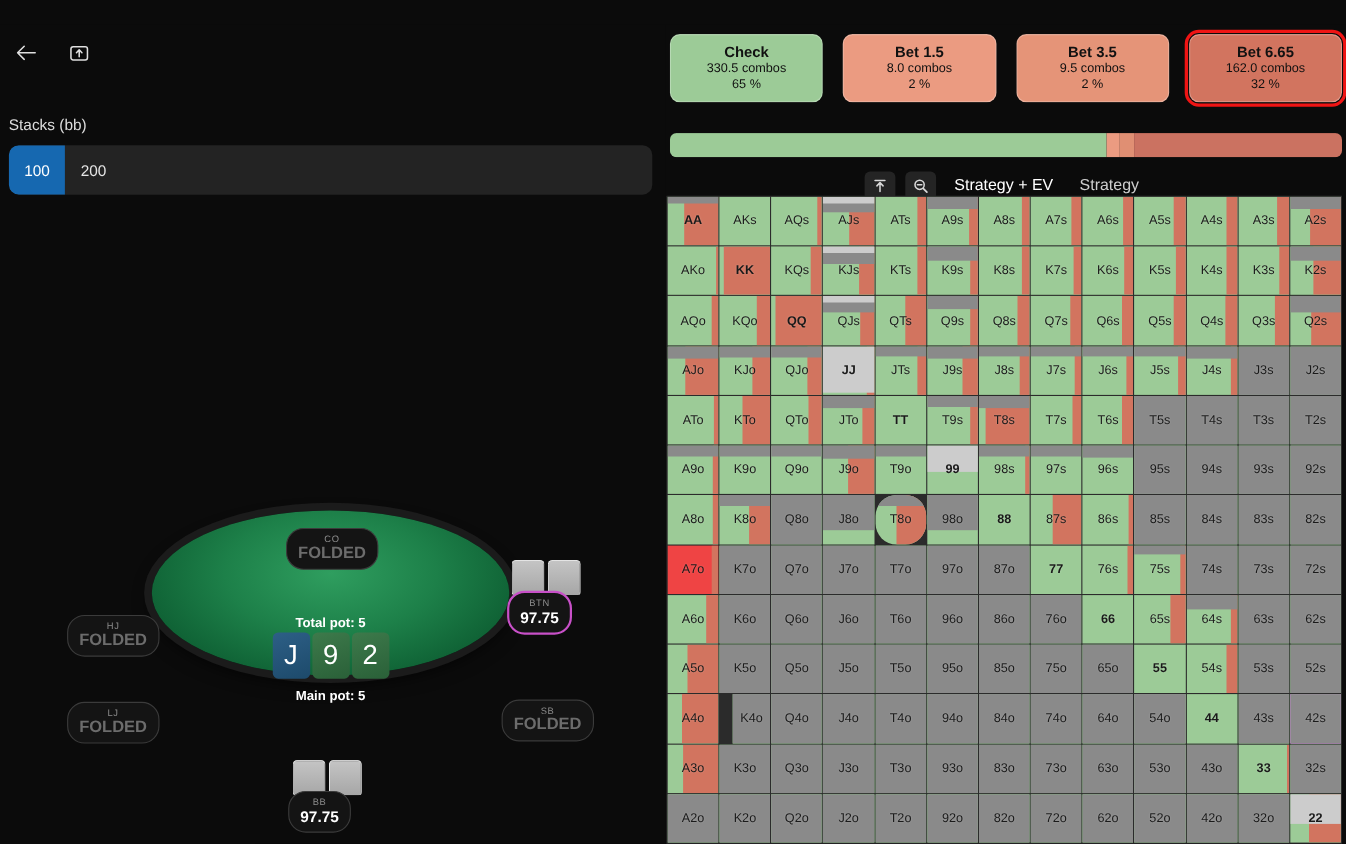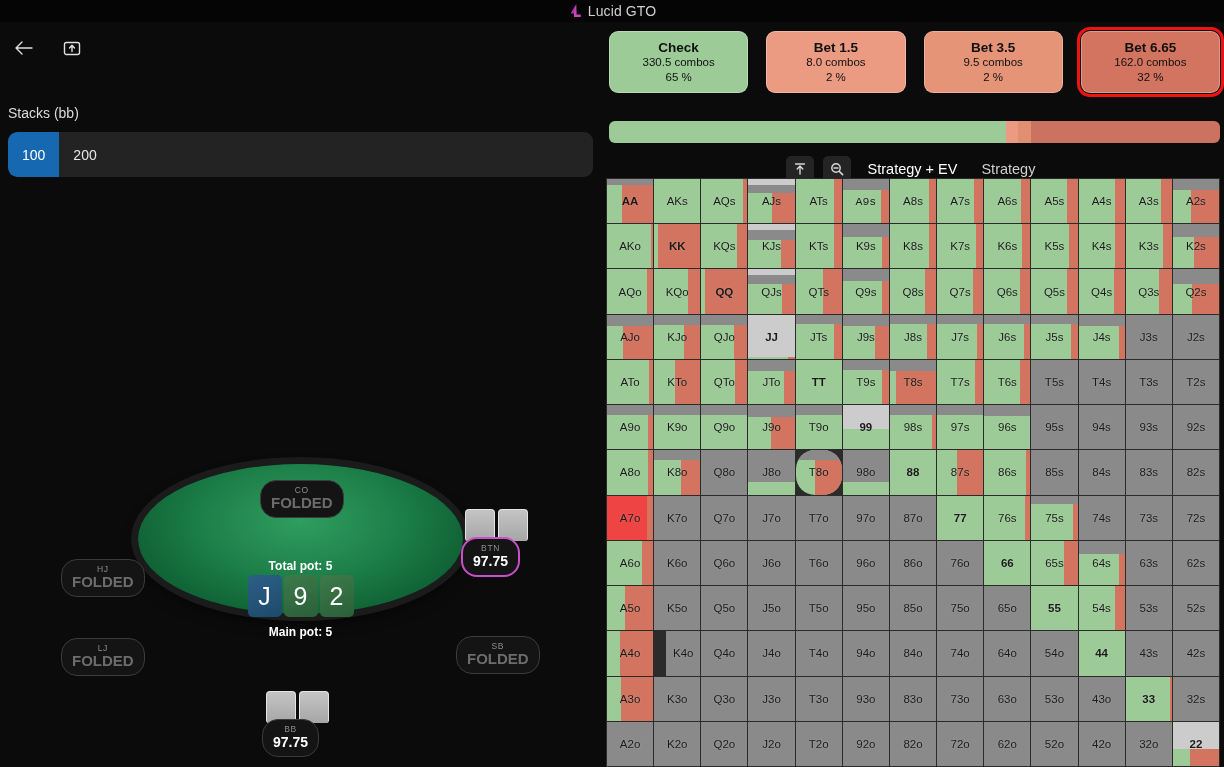--- a/index.html
+++ b/index.html
@@ -137,27 +137,20 @@
     position: absolute; inset: 0; display: flex; align-items: center; justify-content: center;
     font-size: 11.5px; color: #1a1a1a; z-index: 4; text-shadow: 0 0 2px rgba(255,255,255,.25);
   }
   .cell.pair .lbl { font-weight: 700; }
 </style>
 </head>
 <body>
 
 <div id="app">
 
-  <div class="brand">
-    <svg class="brand-logo" viewBox="0 0 20 20">
-      <path d="M11 1 L4 13 L8 13 L8 18 L17 18 L17 14.5 L11.5 14.5 Z" fill="#cc44bb"></path>
-      <path d="M11 1 L4 13 L8 13 Z" fill="#a03aa8"></path>
-    </svg>
-    <span class="brand-name">Lucid GTO</span>
-  </div>
 
   <div class="left-pane">
 
     <div class="left-top-bar">
       <div class="icon-btn-plain">
         <svg width="18" height="14" viewBox="0 0 18 14">
           <path d="M7 1 L1 7 L7 13 M1 7 L17 7" stroke="#e0e0e0" stroke-width="1.4" fill="none" stroke-linecap="round" stroke-linejoin="round"></path>
         </svg>
       </div>
       <div class="icon-btn-plain">
@@ -287,21 +280,21 @@
       <div class="cell" style="background: rgb(156, 203, 151);">
         <div class="layer" style="left: 52%; right: 0px; background: rgb(210, 116, 95);"></div>
         <div class="layer" style="bottom: auto; height: 32%; background: rgb(138, 138, 138); z-index: 2;"></div>
         <div class="layer" style="bottom: auto; height: 14%; background: rgb(204, 204, 204); z-index: 3;"></div>
         <div class="lbl">AJs</div>
       </div>
       <div class="cell" style="background: rgb(156, 203, 151);">
         <div class="layer" style="left: 84%; right: 0px; background: rgb(210, 116, 95);"></div>
         <div class="lbl">ATs</div>
       </div>
-      <div class="cell" style="background: rgb(156, 203, 151); font-family: Liberation Mono, monospace;">
+      <div class="cell" style="background: rgb(156, 203, 151);">
         <div class="layer" style="left: 82%; right: 0px; background: rgb(210, 116, 95);"></div>
         <div class="layer" style="bottom: auto; height: 26%; background: rgb(138, 138, 138); z-index: 2;"></div>
         <div class="lbl">A9s</div>
       </div>
       <div class="cell" style="background: rgb(156, 203, 151);">
         <div class="layer" style="left: 84%; right: 0px; background: rgb(210, 116, 95);"></div>
         <div class="lbl">A8s</div>
       </div>
       <div class="cell" style="background: rgb(156, 203, 151);">
         <div class="layer" style="left: 80%; right: 0px; background: rgb(210, 116, 95);"></div>

